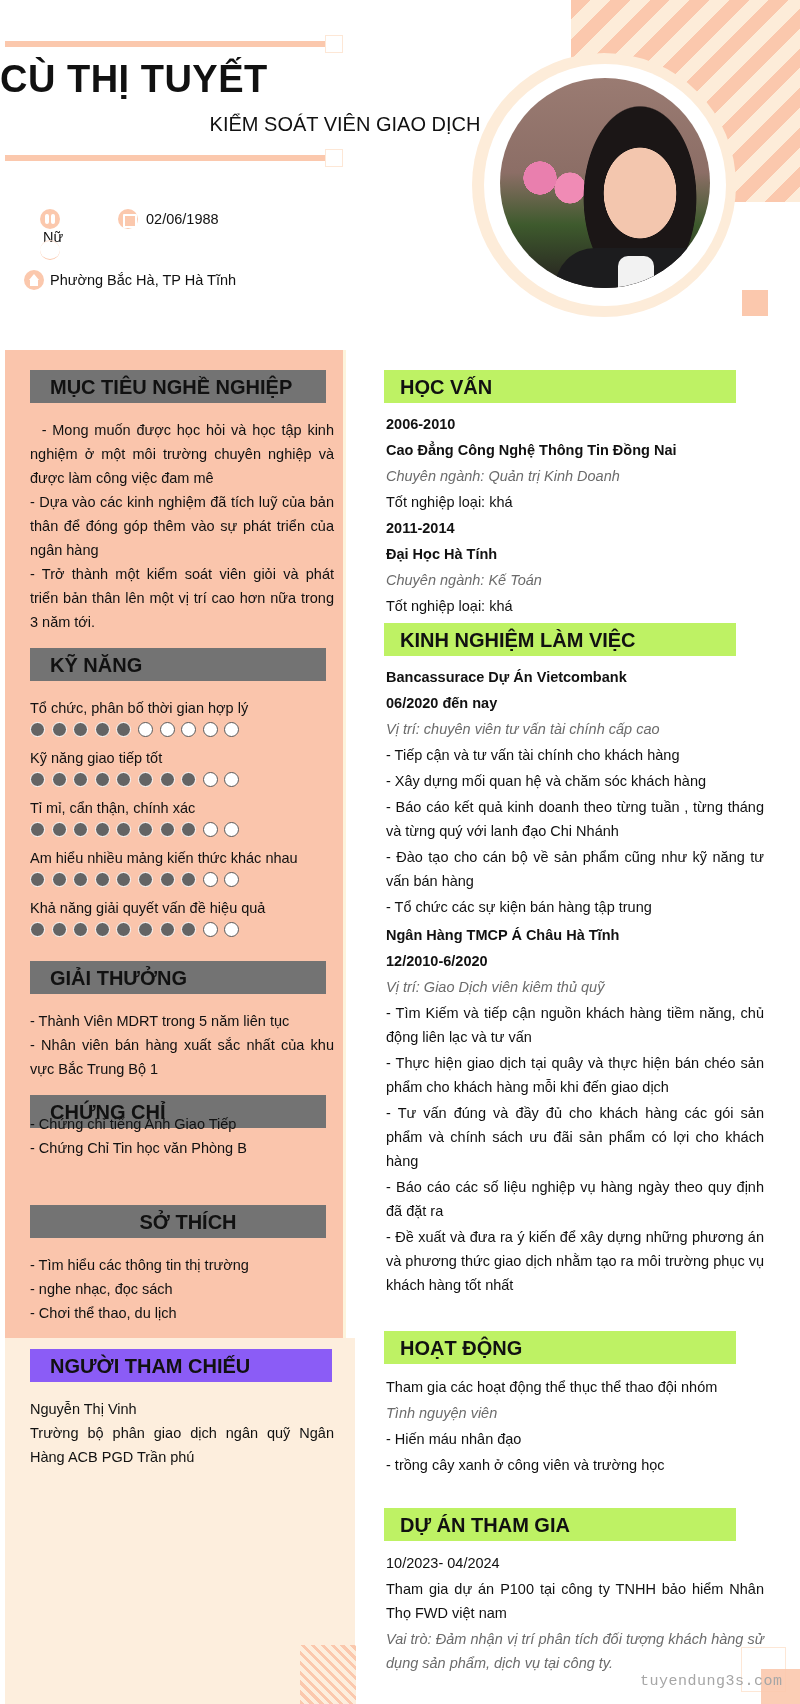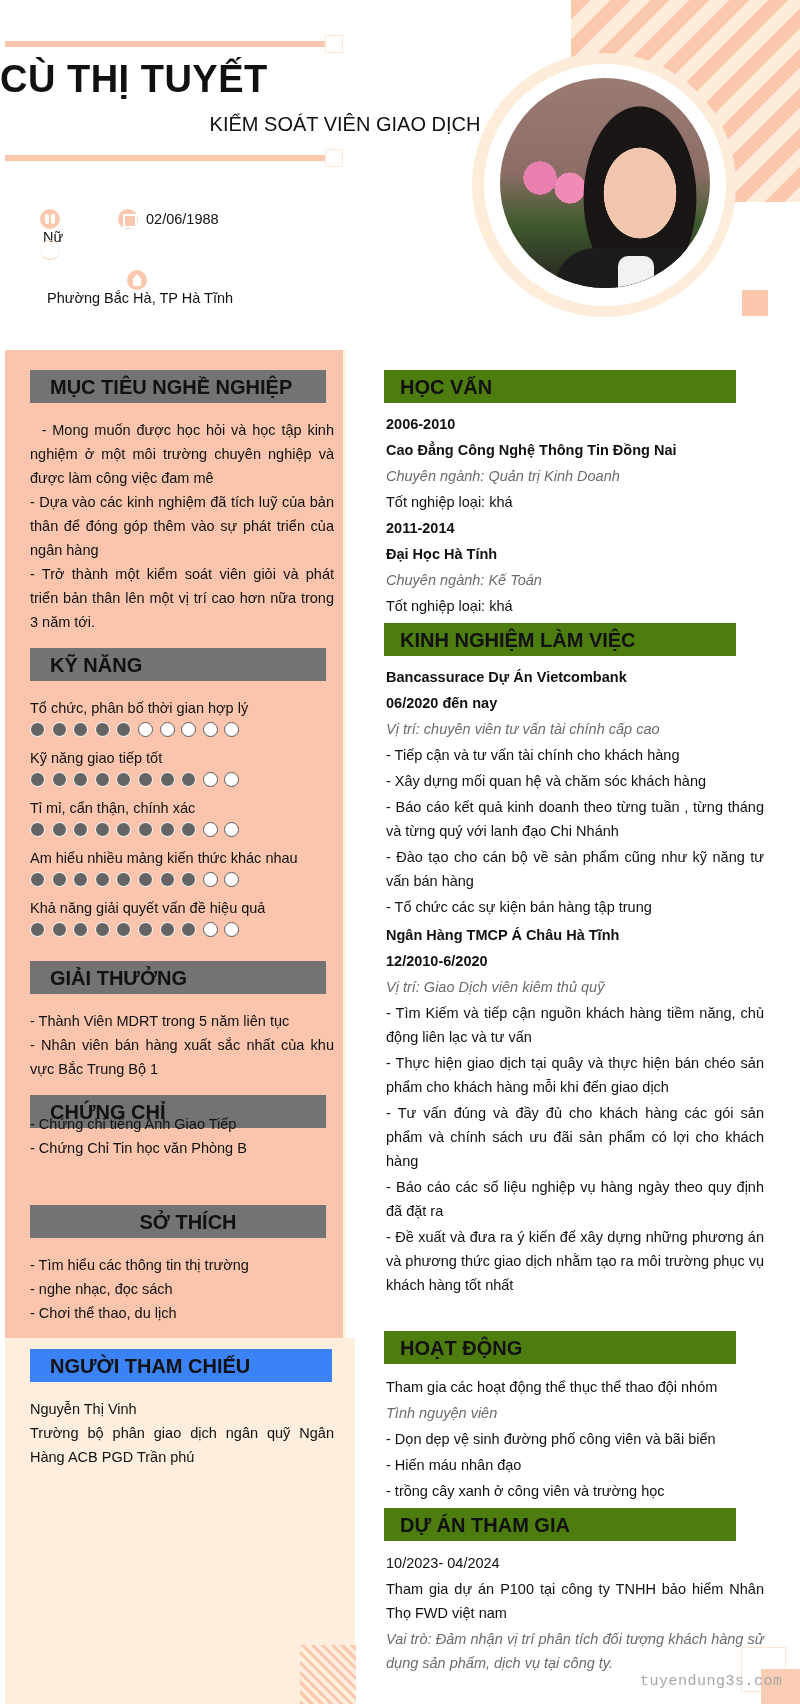--- a/index.html
+++ b/index.html
@@ -49,32 +49,32 @@
   .cicon.home::after { content: ""; position: absolute; left: 6px; top: 10px; width: 8px; height: 6px; background: #fff; }
   .cicon.blank { background: transparent; border-top: 1px solid #fde2d2; border-bottom: 1px solid #fbc8ad; }
 
   
   .left-panel { position: absolute; left: 5px; top: 350px; width: 341px; height: 988px; background: #fac5ac; border-right: 3px solid #fdf4dc; }
   .left-cream { position: absolute; left: 5px; top: 1338px; width: 350px; height: 366px; background: #fdeedd; }
   .corner-stripes { position: absolute; left: 300px; top: 1645px; width: 56px; height: 59px;
     background: repeating-linear-gradient(45deg, #fbc8ad 0 3px, #fdeedd 3px 7px); }
 
   .lhead { position: absolute; left: 30px; width: 296px; height: 33px; background: #737373; font-size: 20px; font-weight: 700; padding-left: 20px; line-height: 34px; }
-  .lhead.salmon { background: #3b82f6; width: 302px; }
+  .lhead.salmon { background: #8b5cf6; width: 302px; }
   .ltext { position: absolute; left: 30px; width: 304px; font-size: 14.5px; line-height: 24px; text-align: justify; }
   .ltext p { margin: 0; }
 
   .skill { position: absolute; left: 30px; width: 300px; }
   .skill-label { font-size: 14.5px; line-height: 20px; height: 22px; }
   .dots { display: flex; gap: 6.6px; margin-top: 2px; }
   .dot { width: 15px; height: 15px; border-radius: 50%; border: 1.5px solid #fff; background: #646464; }
   .dot.empty { background: #fff; border-color: #5a5a5a; border-width: 1px; }
 
   
-  .rhead { position: absolute; left: 384px; width: 352px; height: 33px; background: #4d7c0f; font-size: 20px; font-weight: 700; padding-left: 16px; line-height: 34px; }
+  .rhead { position: absolute; left: 384px; width: 352px; height: 33px; background: #bef264; font-size: 20px; font-weight: 700; padding-left: 16px; line-height: 34px; }
   .rblock { position: absolute; left: 384px; width: 382px; font-size: 14.5px; line-height: 24px; text-align: justify; }
   .rblock .b { font-weight: 700; }
   .rblock .i { font-style: italic; color: #6b6b6b; }
   .rblock p { margin: 2px; }
 
   .watermark { position: absolute; left: 640px; top: 1673px; font-family: "Liberation Mono", "DejaVu Sans Mono", monospace; font-size: 15px; color: #a6a6a6; letter-spacing: 0.5px; }
   .wm-box1 { position: absolute; left: 741px; top: 1647px; width: 45px; height: 45px; border: 1px solid #fde7d6; }
   .wm-box2 { position: absolute; left: 761px; top: 1669px; width: 39px; height: 35px; background: #fbc8ad; opacity: 0.9; }
 </style>
 </head>
@@ -101,21 +101,21 @@
   <span class="cicon gender"></span>
   <span>Nữ</span>
 </div>
 <div class="contact" style="left:118px; top:209px;">
   <span class="cicon cal"></span>
   <span style="margin-left:2px;">02/06/1988</span>
 </div>
 <div class="contact" style="left:40px; top:240px;">
   <span class="cicon blank"></span>
 </div>
-<div class="contact" style="left:47px; top:270px;flex-direction:column;">
+<div class="contact" style="left:24px; top:270px;">
   <span class="cicon home"></span>
   <span>Phường Bắc Hà, TP Hà Tĩnh</span>
 </div>
 
 <div class="left-panel"></div>
 <div class="left-cream"></div>
 <div class="corner-stripes"></div>
 
 <div class="lhead" style="top:370px;">MỤC TIÊU NGHỀ NGHIỆP</div>
 <div class="ltext" style="top:418px;">
@@ -255,21 +255,20 @@
   <p>- Thực hiện giao dịch tại quây và thực hiện bán chéo sản phẩm cho khách hàng mỗi khi đến giao dịch</p>
   <p>- Tư vấn đúng và đầy đủ cho khách hàng các gói sản phẩm và chính sách ưu đãi sản phẩm có lợi cho khách hàng</p>
   <p>- Báo cáo các số liệu nghiệp vụ hàng ngày theo quy định đã đặt ra</p>
   <p>- Đề xuất và đưa ra ý kiến để xây dựng những phương án và phương thức giao dịch nhằm tạo ra môi trường phục vụ khách hàng tốt nhất</p>
 </div>
 
 <div class="rhead" style="top:1331px;">HOẠT ĐỘNG</div>
 <div class="rblock" style="top:1373px;">
   <p>Tham gia các hoạt động thể thục thể thao đội nhóm</p>
   <p class="i">Tình nguyện viên</p>
-  <p>- Dọn dẹp vệ sinh đường phố công viên và bãi biển</p>
   <p>- Hiến máu nhân đạo</p>
   <p>- trồng cây xanh ở công viên và trường học</p>
 </div>
 
 <div class="rhead" style="top:1508px;">DỰ ÁN THAM GIA</div>
 <div class="rblock" style="top:1549px;">
   <p>10/2023- 04/2024</p>
   <p>Tham gia dự án P100 tại công ty TNHH bảo hiểm Nhân Thọ FWD việt nam</p>
   <p class="i">Vai trò: Đảm nhận vị trí phân tích đối tượng khách hàng sử dụng sản phẩm, dịch vụ tại công ty.</p>
 </div>

